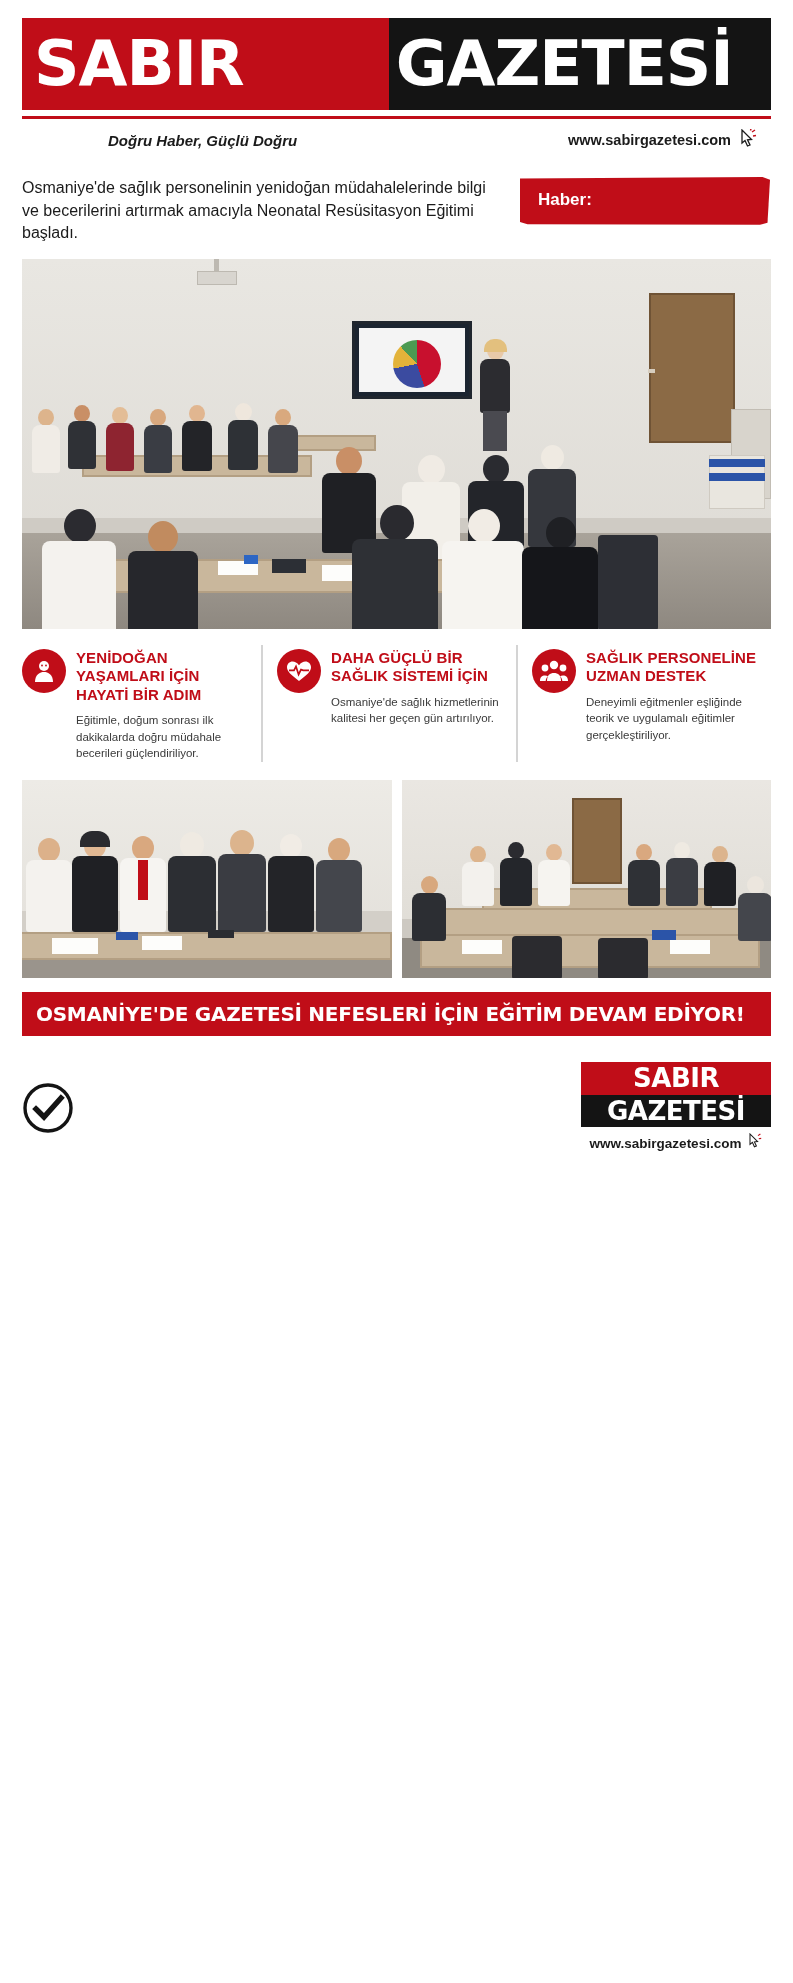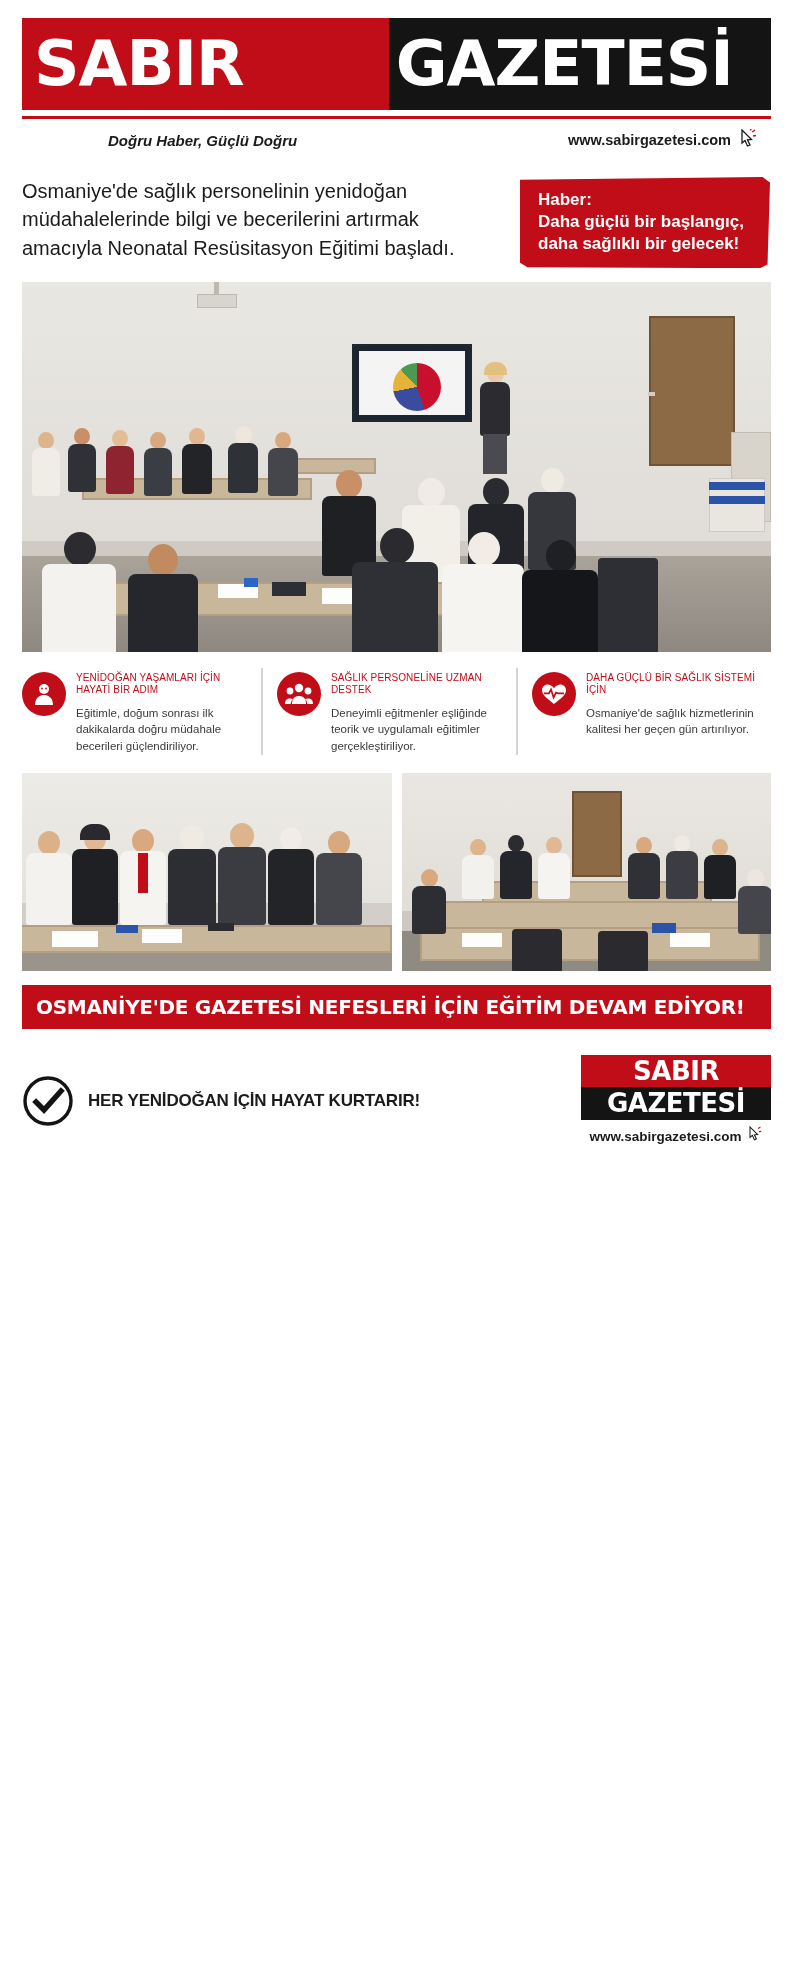--- a/index.html
+++ b/index.html
@@ -105,21 +105,21 @@
 
   
   .lead-row {
     display: flex;
     margin: 16px 22px 0 22px;
     gap: 18px;
     align-items: flex-start;
   }
   .lead {
     flex: 1 1 auto;
-    font-size: 20px;
+    font-size: 16px;
     line-height: 1.42;
     color: #1b1b1b;
     font-weight: normal;
     max-width: 480px;
   }
   .hedef {
     position: relative;
     flex: 0 0 250px;
     background: #c00d18;
     color: #ffffff;
@@ -162,22 +162,22 @@
     border-radius: 50%;
     background: #c00d18;
     display: flex;
     align-items: center;
     justify-content: center;
   }
   .f-icon svg { display: block; }
   .f-body { flex: 1 1 auto; }
   .f-title {
     color: #c00d18;
-    font-size: 10px;
-    font-weight: normal;
+    font-size: 15px;
+    font-weight: bold;
     line-height: 1.22;
     letter-spacing: 0.1px;
   }
   .f-text {
     margin-top: 8px;
     font-size: 11.5px;
     line-height: 1.45;
     color: #3a3a3a;
   }
 
@@ -310,21 +310,20 @@
         </svg>
       </span>
     </div>
   </div>
 
 
   <div class="lead-row">
     <p class="lead">Osmaniye'de sağlık personelinin yenidoğan müdahalelerinde bilgi ve becerilerini artırmak amacıyla Neonatal Resüsitasyon Eğitimi başladı.</p>
     <div class="hedef">
       <span class="hedef-title">Haber:</span>
-      <span>Daha güçlü bir başlangıç, daha sağlıklı bir gelecek!</span>
     </div>
   </div>
 
   <div class="photo-main">
     <div class="scene">
       <div class="wall"></div>
       <div class="wall-low" style="height:30%"></div>
       <div class="floor"></div>
 
       <div style="position:absolute;left:175px;top:12px;width:40px;height:14px;background:#d8d5cf;border:1px solid #bdb9b1;"></div>
@@ -439,52 +438,52 @@
         <svg width="26" height="26" viewBox="0 0 26 26">
           <circle cx="13" cy="8" r="5" fill="#ffffff"></circle>
           <circle cx="11" cy="7.5" r="0.9" fill="#c00d18"></circle>
           <circle cx="15" cy="7.5" r="0.9" fill="#c00d18"></circle>
           <path d="M4 24 C4 16.5 9 14 13 14 C17 14 22 16.5 22 24 Z" fill="#ffffff"></path>
         </svg>
       </div>
       <div class="f-body">
         <div class="f-title">YENİDOĞAN YAŞAMLARI İÇİN HAYATİ BİR ADIM</div>
         <div class="f-text">Eğitimle, doğum sonrası ilk dakikalarda doğru müdahale becerileri güçlendiriliyor.</div>
+      </div>
+    </div>
+
+    <div class="feature">
+      <div class="f-icon">
+        <svg width="28" height="26" viewBox="0 0 28 26">
+          <path d="M14 23 C6 17 2 13.5 2 9.3 C2 5.8 4.6 3.5 7.6 3.5 C9.8 3.5 12.2 4.8 14 7.2 C15.8 4.8 18.2 3.5 20.4 3.5 C23.4 3.5 26 5.8 26 9.3 C26 13.5 22 17 14 23 Z" fill="#ffffff"></path>
+          <path d="M4 12.4 H9 L11 8.4 L13.6 16.4 L16 11.6 L18.2 12.4 H24" fill="none" stroke="#c00d18" stroke-width="1.7"></path>
+        </svg>
+      </div>
+      <div class="f-body">
+        <div class="f-title">DAHA GÜÇLÜ BİR SAĞLIK SİSTEMİ İÇİN</div>
+        <div class="f-text">Osmaniye'de sağlık hizmetlerinin kalitesi her geçen gün artırılıyor.</div>
       </div>
     </div>
 
     <div class="feature">
       <div class="f-icon">
         <svg width="28" height="26" viewBox="0 0 28 26">
           <circle cx="14" cy="7" r="4.2" fill="#ffffff"></circle>
           <circle cx="5" cy="10" r="3.4" fill="#ffffff"></circle>
           <circle cx="23" cy="10" r="3.4" fill="#ffffff"></circle>
           <path d="M7 23 C7 17 10 15 14 15 C18 15 21 17 21 23 Z" fill="#ffffff"></path>
           <path d="M0 23 C0 19 2 17.5 5 17.5 C6.3 17.5 7.3 17.8 8 18.3 C6.5 19.6 5.8 21.3 5.7 23 Z" fill="#ffffff"></path>
           <path d="M28 23 C28 19 26 17.5 23 17.5 C21.7 17.5 20.7 17.8 20 18.3 C21.5 19.6 22.2 21.3 22.3 23 Z" fill="#ffffff"></path>
         </svg>
       </div>
       <div class="f-body">
         <div class="f-title">SAĞLIK PERSONELİNE UZMAN DESTEK</div>
         <div class="f-text">Deneyimli eğitmenler eşliğinde teorik ve uygulamalı eğitimler gerçekleştiriliyor.</div>
       </div>
     </div>
-
-    <div class="feature">
-      <div class="f-icon">
-        <svg width="28" height="26" viewBox="0 0 28 26">
-          <path d="M14 23 C6 17 2 13.5 2 9.3 C2 5.8 4.6 3.5 7.6 3.5 C9.8 3.5 12.2 4.8 14 7.2 C15.8 4.8 18.2 3.5 20.4 3.5 C23.4 3.5 26 5.8 26 9.3 C26 13.5 22 17 14 23 Z" fill="#ffffff"></path>
-          <path d="M4 12.4 H9 L11 8.4 L13.6 16.4 L16 11.6 L18.2 12.4 H24" fill="none" stroke="#c00d18" stroke-width="1.7"></path>
-        </svg>
-      </div>
-      <div class="f-body">
-        <div class="f-title">DAHA GÜÇLÜ BİR SAĞLIK SİSTEMİ İÇİN</div>
-        <div class="f-text">Osmaniye'de sağlık hizmetlerinin kalitesi her geçen gün artırılıyor.</div>
-      </div>
-    </div>
   </div>
 
   <div class="photo-pair">
     <div>
       <div class="scene">
         <div class="wall" style="background:linear-gradient(#edebe6,#e1ded8)"></div>
         <div class="wall-low" style="height:34%;background:#d3cfc8"></div>
         <div class="floor" style="height:16%;background:#9a948c"></div>
 
         <div class="person" style="left:4px;top:58px;width:46px;height:96px;">
@@ -584,21 +583,20 @@
   <div class="banner">OSMANİYE'DE GAZETESİ NEFESLERİ İÇİN EĞİTİM DEVAM EDİYOR!</div>
 
   <div class="footer">
     <div class="check">
       <svg width="52" height="52" viewBox="0 0 52 52">
         <circle cx="26" cy="26" r="23" fill="none" stroke="#141414" stroke-width="3.4"></circle>
         <path d="M14 27 L22 35 L39 16" fill="none" stroke="#141414" stroke-width="5.4" stroke-linecap="square"></path>
       </svg>
     </div>
     <div class="foot-text">
-      <div>HER YENİDOĞAN İÇİN HAYAT KURTARIR!</div>
     </div>
     <div class="foot-logo">
       <span class="fl-red">SABIR</span>
       <span class="fl-black">GAZETESİ</span>
       <span class="fl-url">
         <span>www.sabirgazetesi.com</span>
         <span>
           <svg width="16" height="18" viewBox="0 0 20 22">
             <path d="M5 1 L5 14 L8 11.5 L10.5 17 L13 16 L10.5 10.8 L14.5 10.5 Z" fill="#ffffff" stroke="#1b1b1b" stroke-width="1.3"></path>
             <path d="M15 3 L18 1" stroke="#c00d18" stroke-width="1.4"></path>

